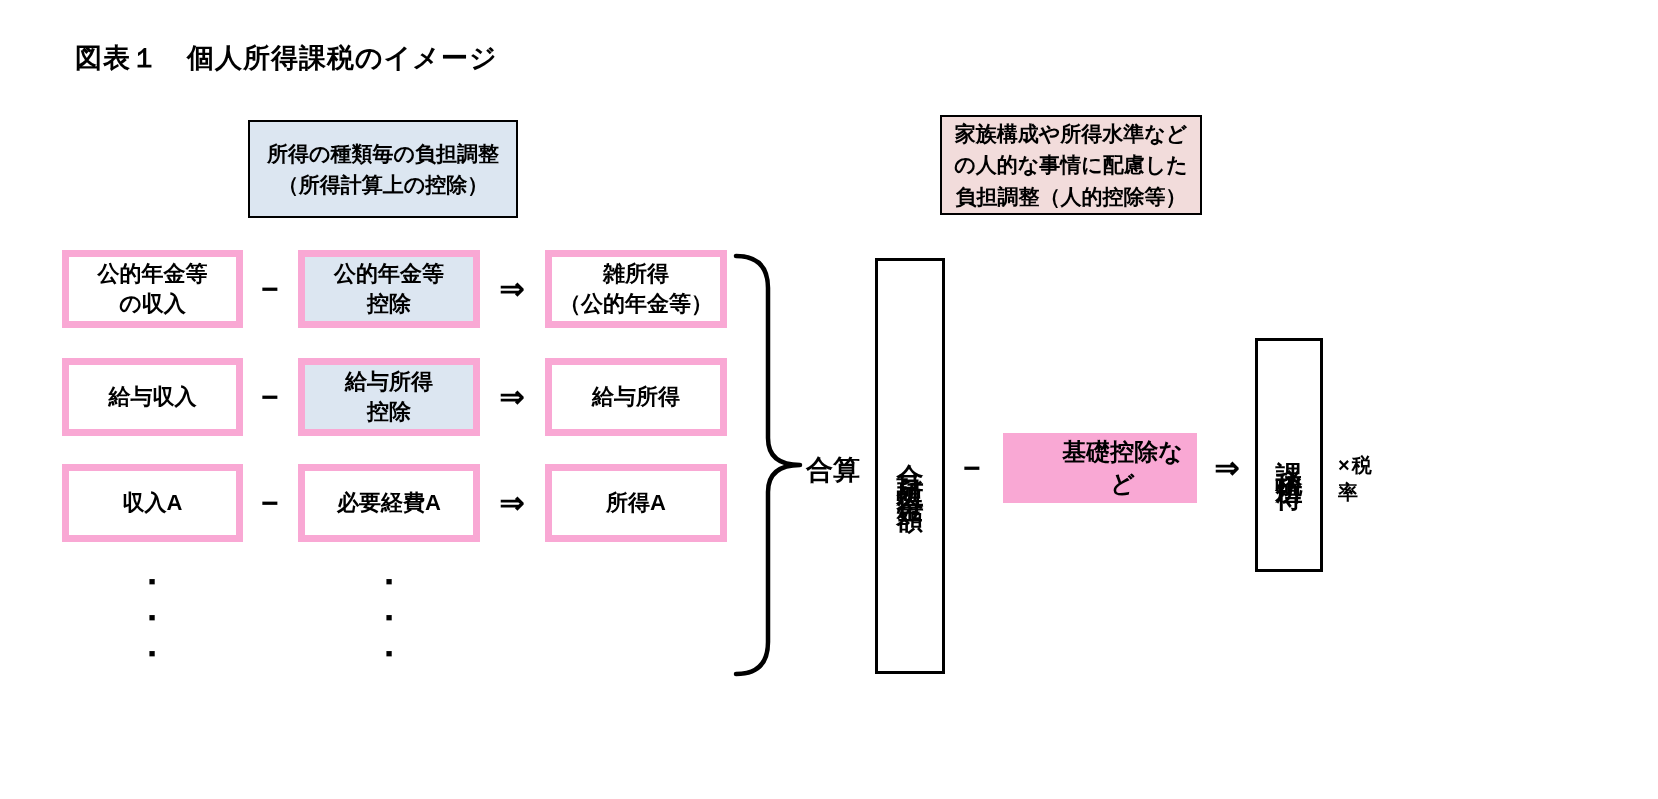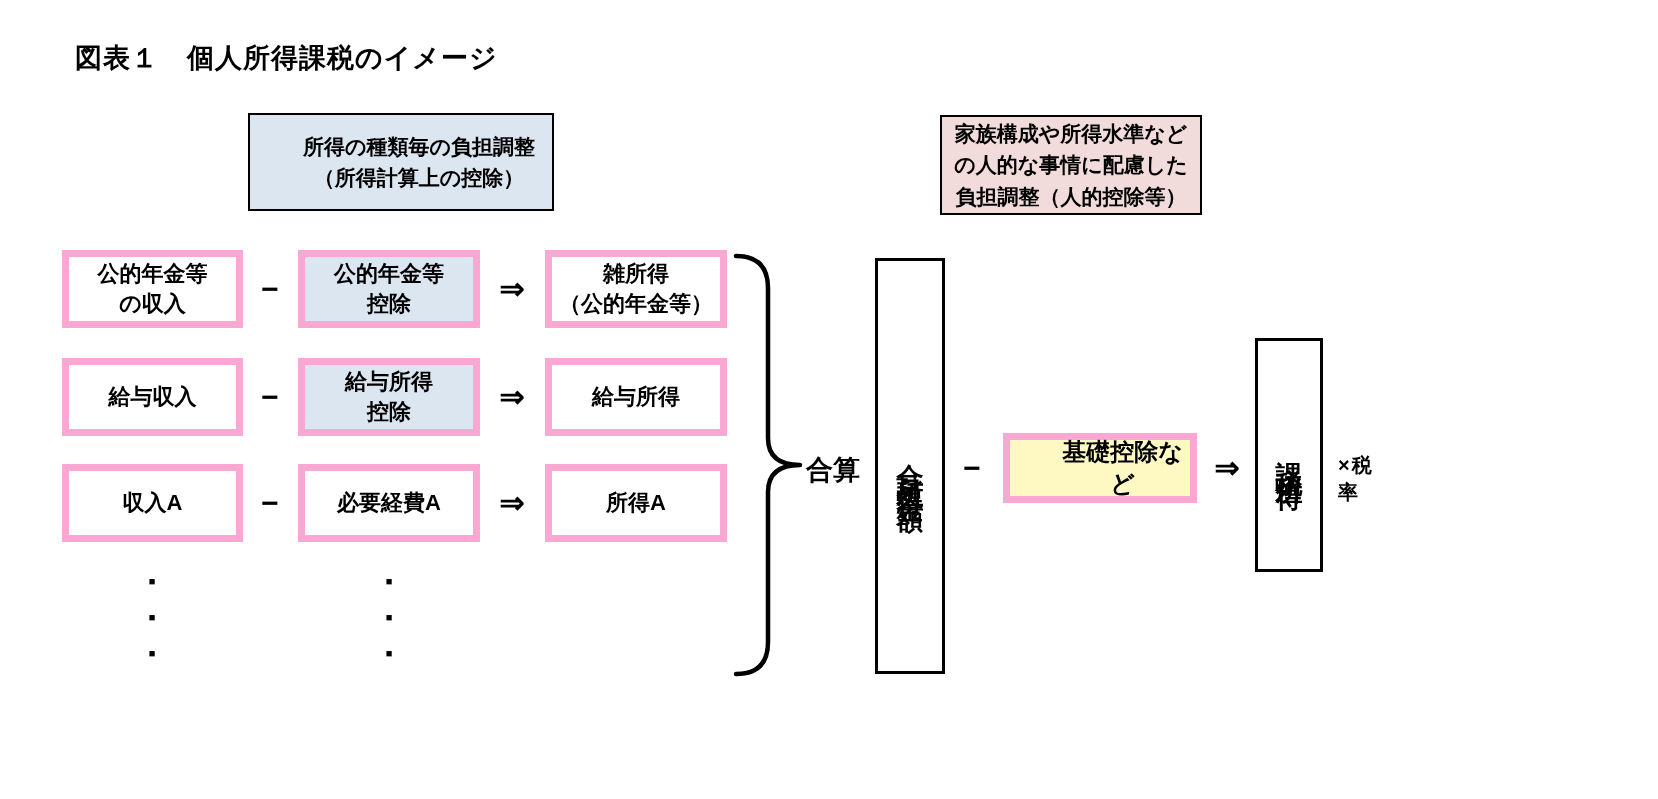--- a/index.html
+++ b/index.html
@@ -7,28 +7,28 @@
     position:relative;width:1386px;height:799px;background:#ffffff;
     font-family:"Liberation Sans",sans-serif;font-weight:bold;color:#000;
     overflow:hidden;
   }
   .abs{position:absolute;}
   .title{left:75px;top:40px;font-size:27px;letter-spacing:1px;}
   .note{
     border:2px solid #000;display:flex;align-items:center;justify-content:center;
     text-align:center;white-space:pre-line;font-size:21px;line-height:1.5;
   }
-  .note-blue{left:248px;top:113px;width:266px;height:94px;background:#dce6f1;padding-left:36px;}
+  .note-blue{left:248px;top:120px;width:266px;height:94px;background:#dce6f1;}
   .note-pink{left:940px;top:115px;width:258px;height:96px;background:#f2dcdb;}
   .box{
     border:7px solid #f9a8d4;background:#fff;display:flex;align-items:center;justify-content:center;
     text-align:center;white-space:pre-line;font-size:22px;line-height:1.35;box-sizing:border-box;
   }
   .blue{background:#dce6f1;}
-  .pink{background:#fef9c3;padding-left:45px;}
+  .pink{background:#f9a8d4;padding-left:45px;}
   .colA{left:62px;width:181px;height:78px;}
   .colB{left:298px;width:182px;height:78px;}
   .colC{left:545px;width:182px;height:78px;}
   .row1{top:250px;} .row2{top:358px;} .row3{top:464px;}
   .op{
     width:44px;height:40px;line-height:40px;text-align:center;font-size:30px;
   }
   .minus-col{left:248px;} .arrow-col{left:490px;}
   .opr1{top:269px;} .opr2{top:377px;} .opr3{top:483px;}
   .dots{

